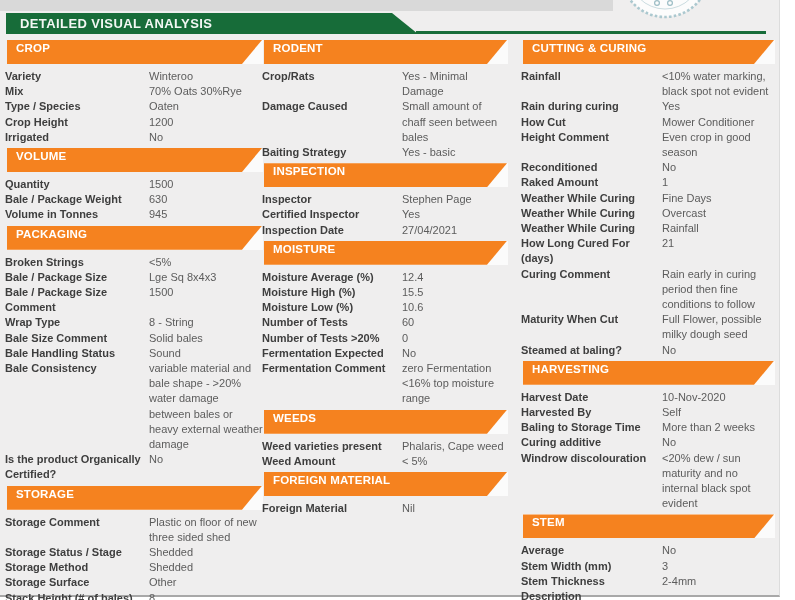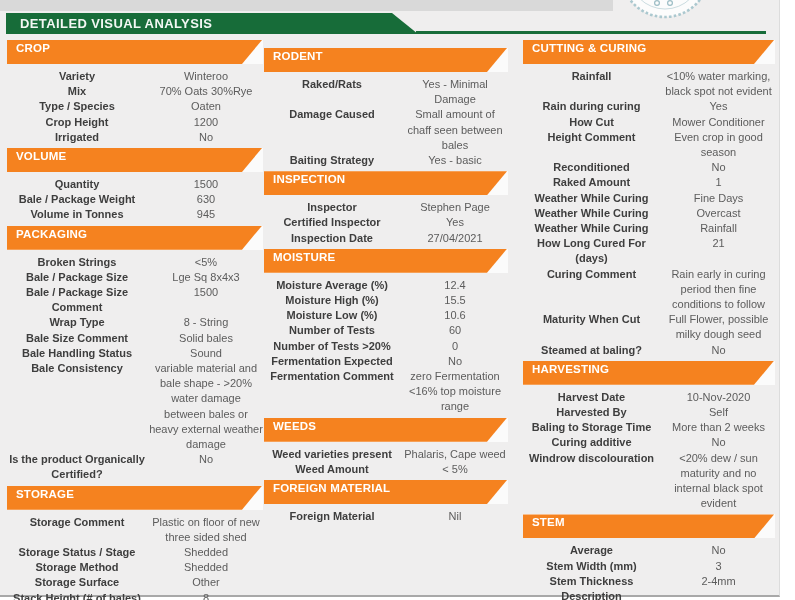--- a/index.html
+++ b/index.html
@@ -24,32 +24,32 @@
   .banner{
     position:absolute;left:6px;top:13px;width:412px;height:21px;
     background:var(--green);
     clip-path:polygon(0 0,calc(100% - 26px) 0,100% 100%,0 100%);
     color:#f2f7f3;font-weight:bold;font-size:13px;line-height:21px;
     padding-left:14px;letter-spacing:.4px;box-sizing:border-box;
   }
   .banner-line{position:absolute;left:416px;top:31px;width:350px;height:3px;background:var(--green);}
   .col{position:absolute;top:37px;}
   .col1{left:5px;width:258px;}
-  .col2{left:262px;width:246px;margin-top:8px;}
+  .col2{left:262px;width:246px;}
   .col3{left:521px;width:254px;}
   .sec-head{
     position:relative;height:24px;margin:3px 0 5px 2px;background:#fbfbfb;
   }
   .sec-bar{
     position:absolute;left:0;top:0;right:1px;bottom:0;background:var(--orange);
     clip-path:polygon(0 0,100% 0,calc(100% - 20px) 100%,0 100%);
     color:#ffffff;font-weight:bold;font-size:11.5px;line-height:16px;
     padding-left:9px;letter-spacing:.2px;white-space:nowrap;overflow:hidden;
   }
-  .row{display:grid;line-height:15.2px;text-align:center;}
+  .row{display:grid;line-height:15.2px;}
   .col1 .row{grid-template-columns:144px 1fr;}
   .col2 .row{grid-template-columns:140px 1fr;}
   .col3 .row{grid-template-columns:141px 1fr;}
   .lab{font-weight:bold;color:var(--label);font-size:11px;}
   .val{color:var(--value);font-size:11px;}
 </style>
 </head>
 <body>
 
 <div class="report">
@@ -179,21 +179,21 @@
           <div class="val">All weather</div>
         </div>
       </div>
     </div>
   <div class="col col2" id="col1">
       <div class="section">
         <div class="sec-head">
           <div class="sec-bar"><span>RODENT</span></div>
         </div>
         <div class="row">
-          <div class="lab">Raked/Rats</div>
+          <div class="lab">Crop/Rats</div>
           <div class="val">Yes - Minimal Damage</div>
         </div>
         <div class="row">
           <div class="lab">Damage Caused</div>
           <div class="val">Small amount of chaff seen between bales</div>
         </div>
         <div class="row">
           <div class="lab">Baiting Strategy</div>
           <div class="val">Yes - basic</div>
         </div>

